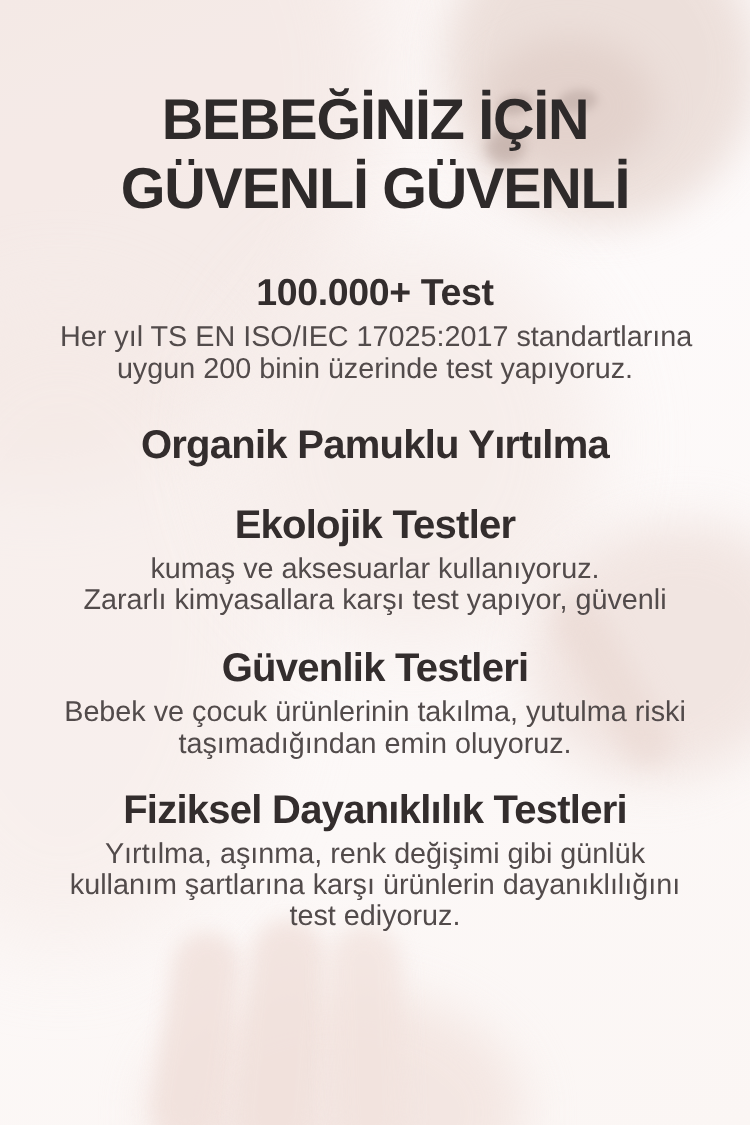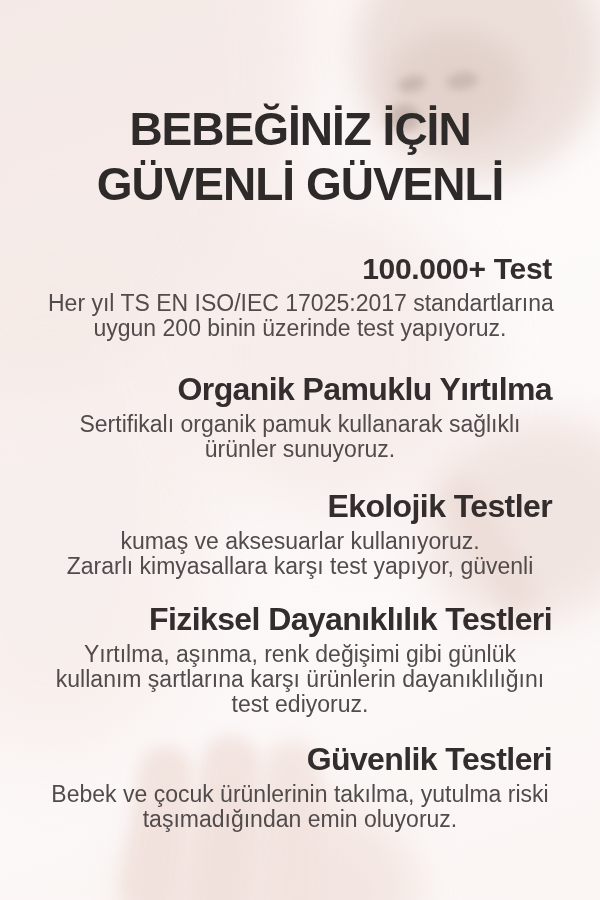--- a/index.html
+++ b/index.html
@@ -32,35 +32,34 @@
   .mother-hand-right{left:420px;top:420px;width:230px;height:200px;background:#eedfda;filter:blur(20px);opacity:.75;transform:rotate(-25deg);}
   .finger-right{left:470px;top:470px;width:40px;height:150px;background:#ead8d2;filter:blur(10px);opacity:.6;transform:rotate(-30deg);border-radius:24px;}
   .hand-palm-bottom{left:120px;top:790px;width:300px;height:200px;background:#f2e3de;filter:blur(20px);opacity:.8;}
   .finger-b1{left:130px;top:745px;width:55px;height:170px;background:#f1e1dc;filter:blur(8px);opacity:.85;transform:rotate(8deg);border-radius:28px;}
   .finger-b2{left:195px;top:735px;width:60px;height:190px;background:#f1e1dc;filter:blur(8px);opacity:.85;transform:rotate(5deg);border-radius:30px;}
   .finger-b3{left:265px;top:740px;width:58px;height:185px;background:#f2e3de;filter:blur(9px);opacity:.8;transform:rotate(-2deg);border-radius:30px;}
   
   .content{
     position:relative;z-index:1;
     width:100%;height:100%;
-    padding:102px 48px 0 48px;
+    padding:68px 48px 0 48px;
     text-align:center;
   }
   .page-title{
     font-size:46px;line-height:55px;
     font-weight:700;letter-spacing:-1px;
     color:var(--title-text);
   }
   .page-title .t-line{display:block;white-space:nowrap;}
   .info-section h2{
     font-size:32px;line-height:40px;
     font-weight:700;letter-spacing:-0.6px;
     color:var(--heading-text);
     white-space:nowrap;
-    text-align:right;
   }
   .info-section h2.compact{font-size:30px;line-height:38px;letter-spacing:-0.3px;}
   .body-line{
     font-size:23px;line-height:25px;
     color:var(--body-text);
     white-space:nowrap;
   }
   .body-group{margin-top:3px;}
   .s0{margin-top:38px;}
   .s1{margin-top:28px;}
@@ -100,45 +99,41 @@
     <section class="info-section s0">
       <h2 class="compact">100.000+ Test</h2>
       <div class="body-group">
         <div class="body-line">Her yıl TS EN ISO/IEC 17025:2017 standartlarına</div>
         <div class="body-line">uygun 200 binin üzerinde test yapıyoruz.</div>
       </div>
     </section>
 
     <section class="info-section s1">
       <h2>Organik Pamuklu Yırtılma</h2>
-      <div class="body-group">
-        <div class="body-line">Sertifikalı organik pamuk kullanarak sağlıklı</div>
-        <div class="body-line">ürünler sunuyoruz.</div>
-      </div>
     </section>
 
     <section class="info-section s2">
       <h2>Ekolojik Testler</h2>
       <div class="body-group">
         <div class="body-line">kumaş ve aksesuarlar kullanıyoruz.</div>
         <div class="body-line">Zararlı kimyasallara karşı test yapıyor, güvenli</div>
+      </div>
+    </section>
+
+    <section class="info-section s4">
+      <h2>Güvenlik Testleri</h2>
+      <div class="body-group">
+        <div class="body-line">Bebek ve çocuk ürünlerinin takılma, yutulma riski</div>
+        <div class="body-line">taşımadığından emin oluyoruz.</div>
       </div>
     </section>
 
     <section class="info-section s3">
       <h2>Fiziksel Dayanıklılık Testleri</h2>
       <div class="body-group">
         <div class="body-line">Yırtılma, aşınma, renk değişimi gibi günlük</div>
         <div class="body-line">kullanım şartlarına karşı ürünlerin dayanıklılığını</div>
         <div class="body-line">test ediyoruz.</div>
       </div>
     </section>
 
-    <section class="info-section s4">
-      <h2>Güvenlik Testleri</h2>
-      <div class="body-group">
-        <div class="body-line">Bebek ve çocuk ürünlerinin takılma, yutulma riski</div>
-        <div class="body-line">taşımadığından emin oluyoruz.</div>
-      </div>
-    </section>
-
   </div>
 </div>
 
 </body></html>

